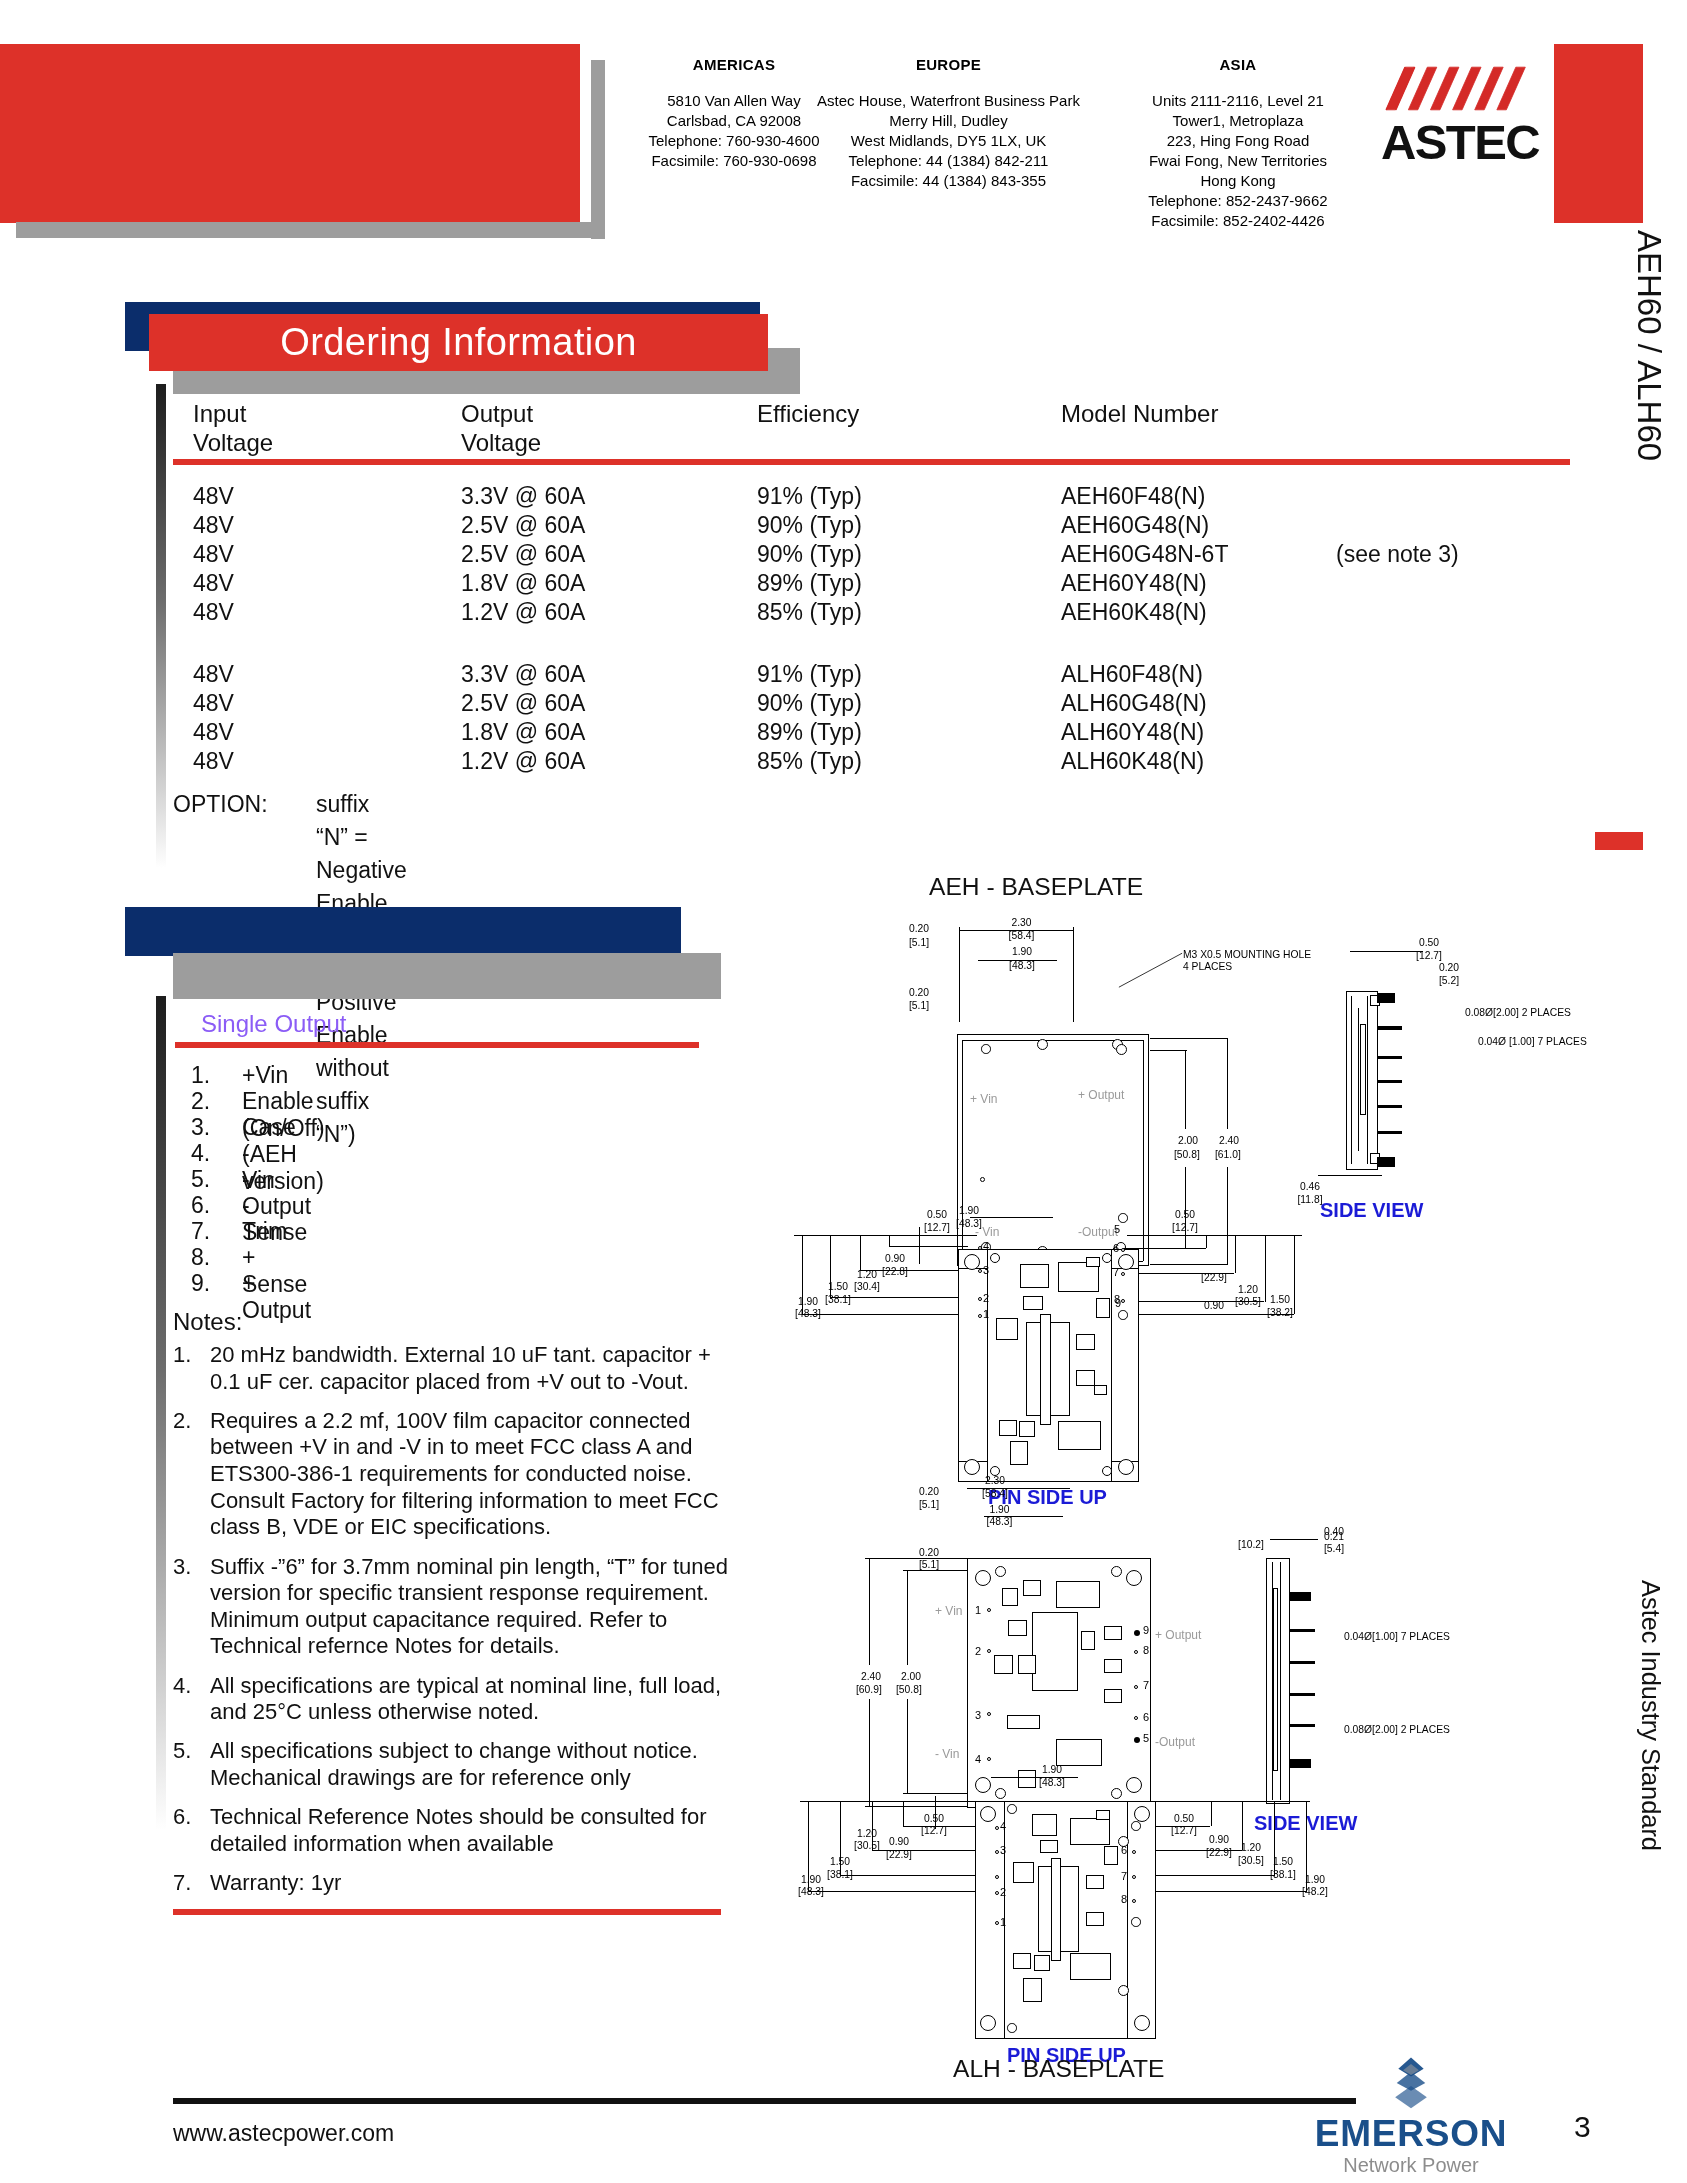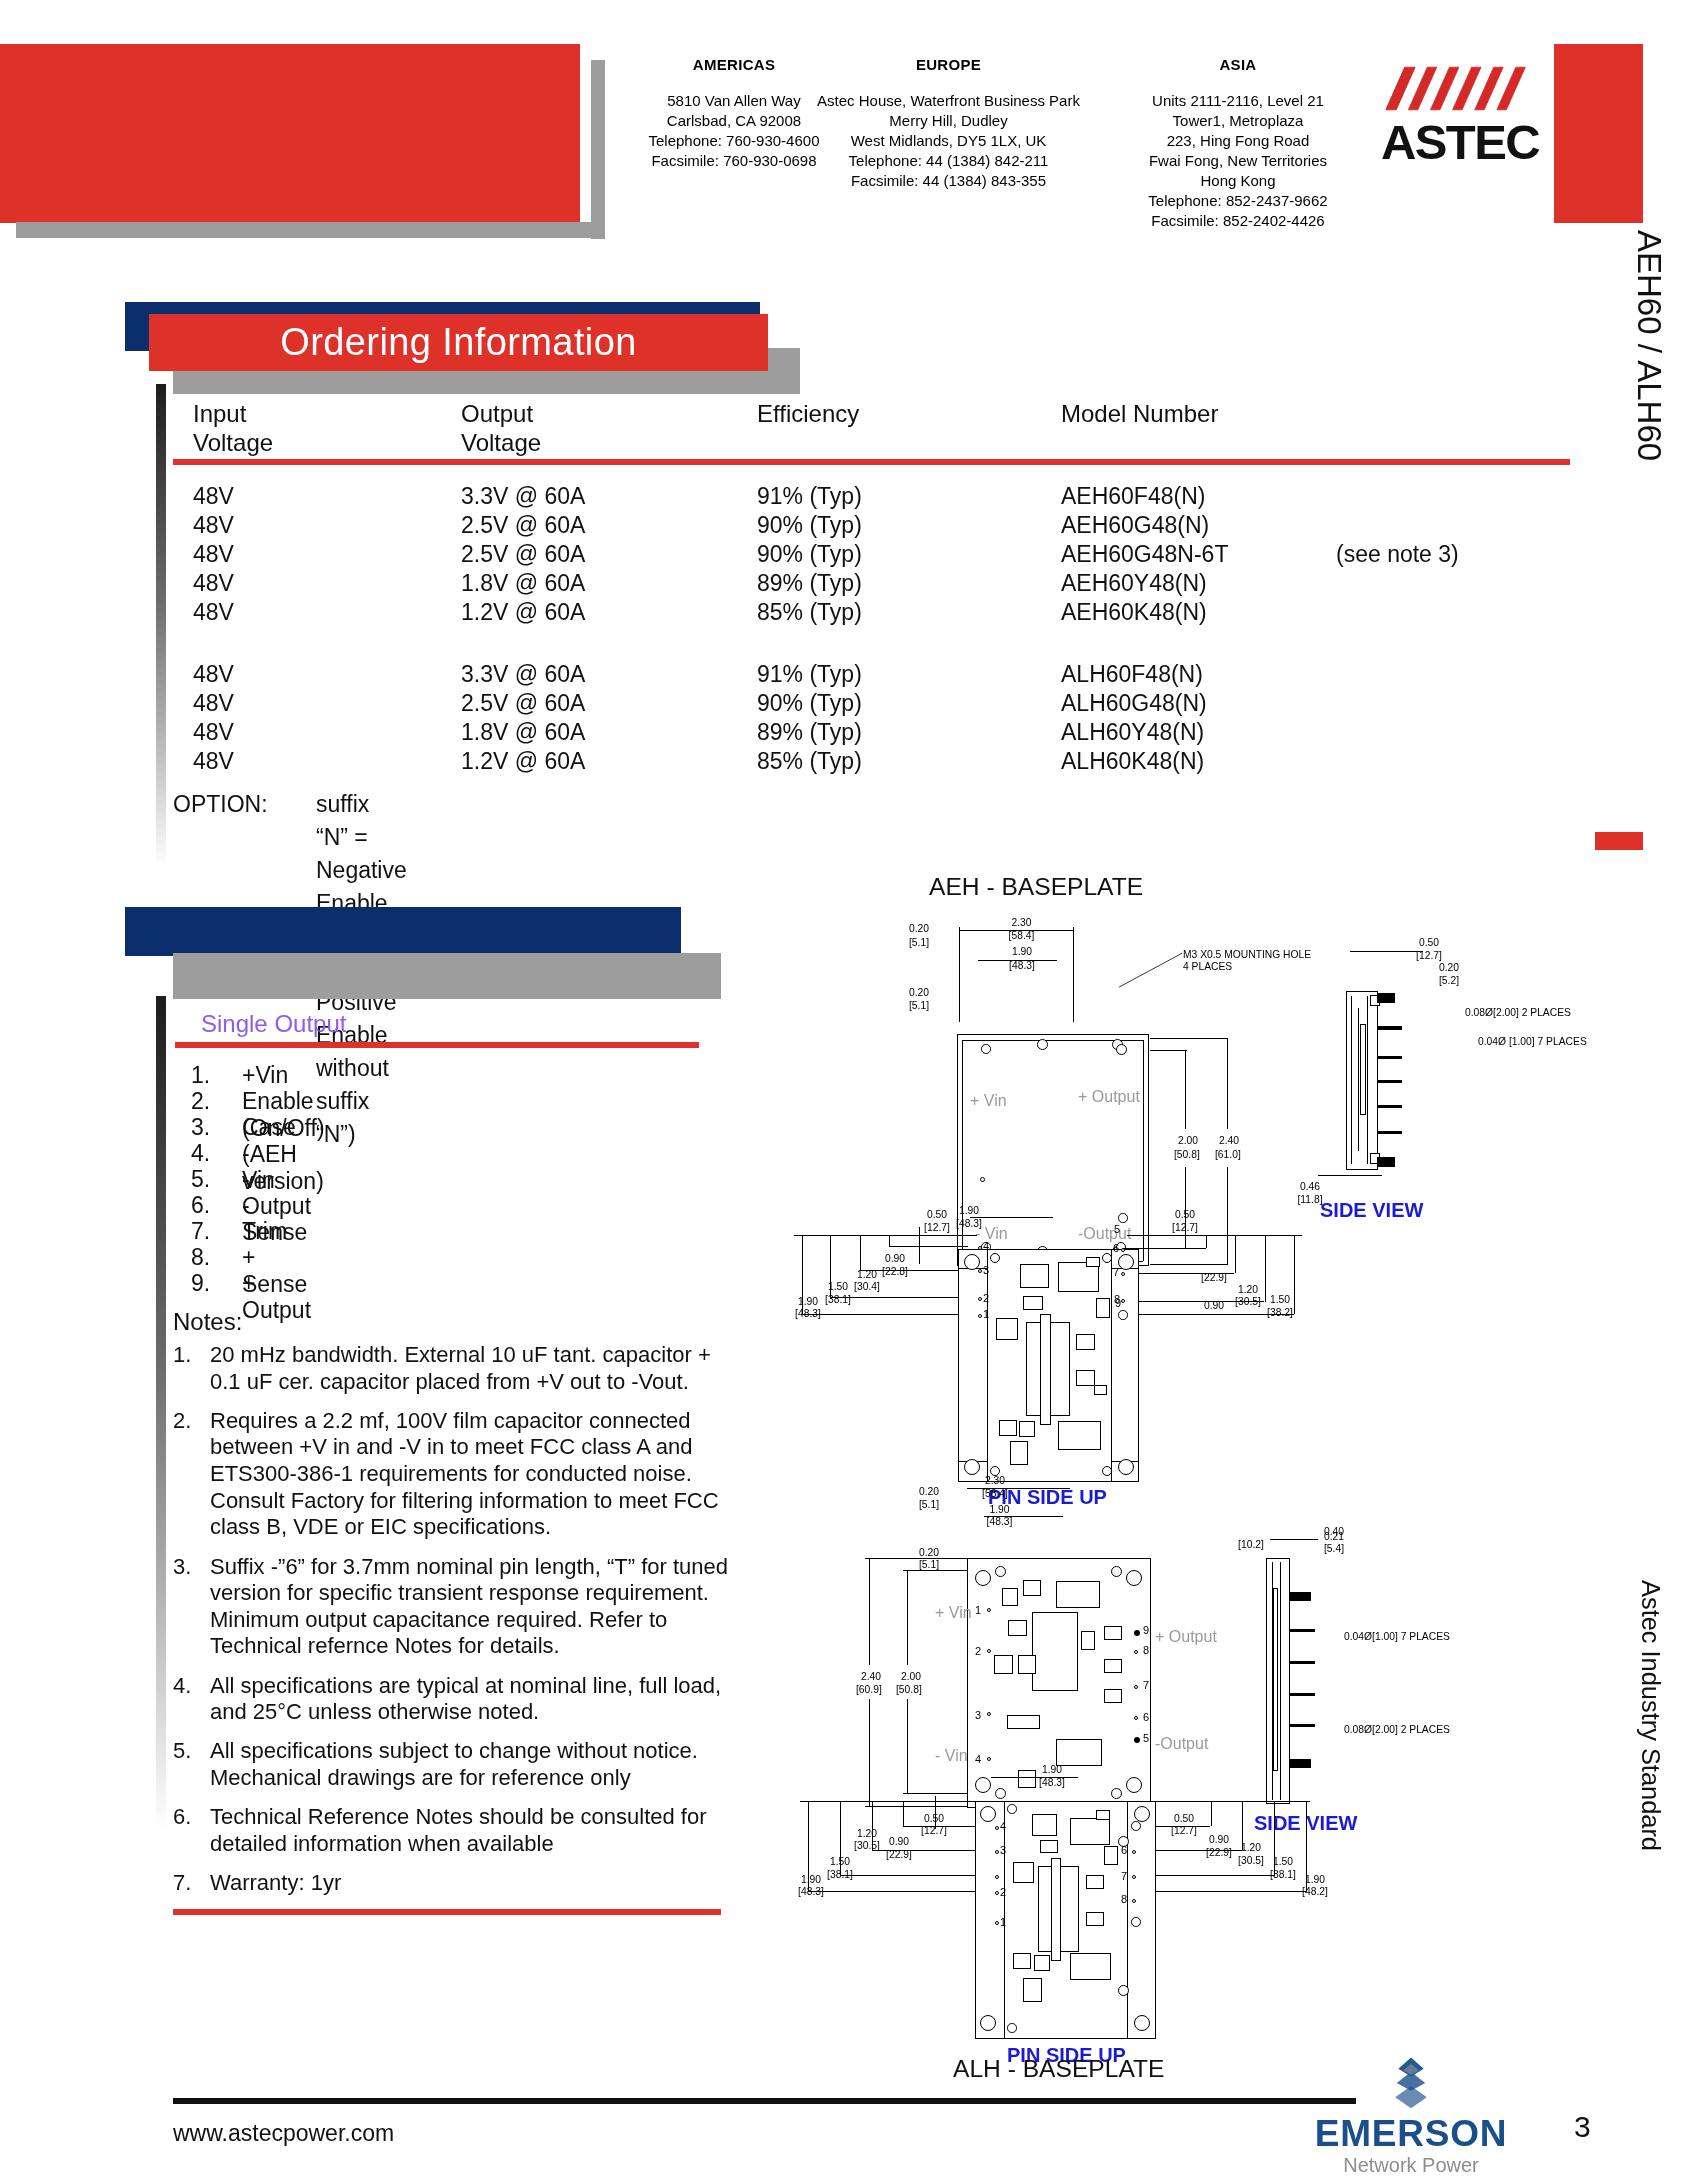--- a/index.html
+++ b/index.html
@@ -100,21 +100,21 @@
   .emerson { position:absolute; left:1308px; top:2056px; width:206px; text-align:center; }
   .emerson-word { font-size:37px; font-weight:bold; color:#1a4f8a; letter-spacing:0.8px; line-height:38px; }
   .emerson-sub { font-size:20px; color:#8d8d8d; line-height:24px; }
 
   
   .dwg-caption { position:absolute; font-size:24.6px; color:#111; white-space:nowrap; }
   .dwg-blue { position:absolute; font-size:20px; font-weight:bold; color:#1b1bd6; white-space:nowrap; }
   .dim { position:absolute; font-size:10.3px; color:#000; text-align:center; line-height:12px; white-space:nowrap; }
   .dimL { position:absolute; font-size:10.3px; color:#000; line-height:12px; white-space:nowrap; }
   .note-txt { position:absolute; font-size:10.3px; color:#000; line-height:12px; white-space:nowrap; }
-  .pin-gray { position:absolute; font-size:16px; color:#9a9a9a; white-space:nowrap; }
+  .pin-gray { position:absolute; font-size:12px; color:#9a9a9a; white-space:nowrap; }
   .pinnum { position:absolute; font-size:11px; color:#000; }
 
   .board { position:absolute; border:1.6px solid #000; background:#fff; }
   .bline { position:absolute; background:#000; }
   .dimline { position:absolute; background:#000; height:0.8px; }
   .dimlinev { position:absolute; background:#000; width:0.8px; }
   .hole { position:absolute; border:1.6px solid #000; border-radius:50%; background:#fff; }
   .pad { position:absolute; border:0.8px solid #000; background:#fff; }
   .padf { position:absolute; background:#000; }
   .dot { position:absolute; border:0.8px solid #000; border-radius:50%; background:#fff; }

